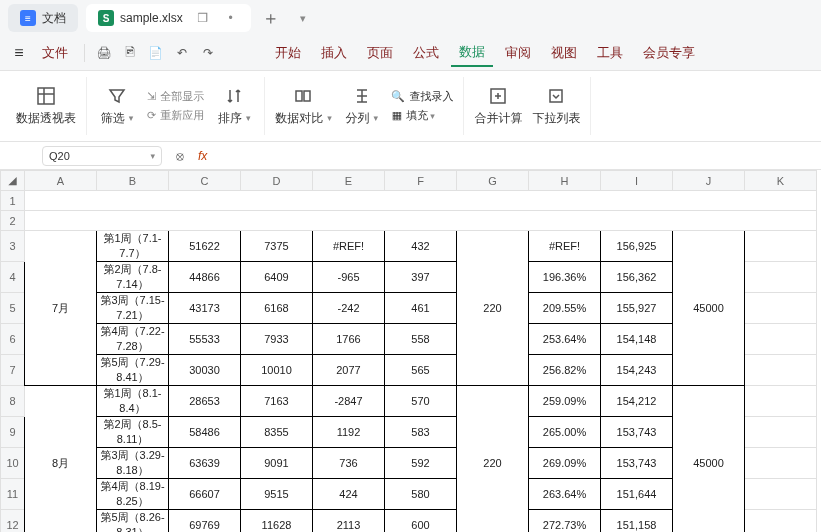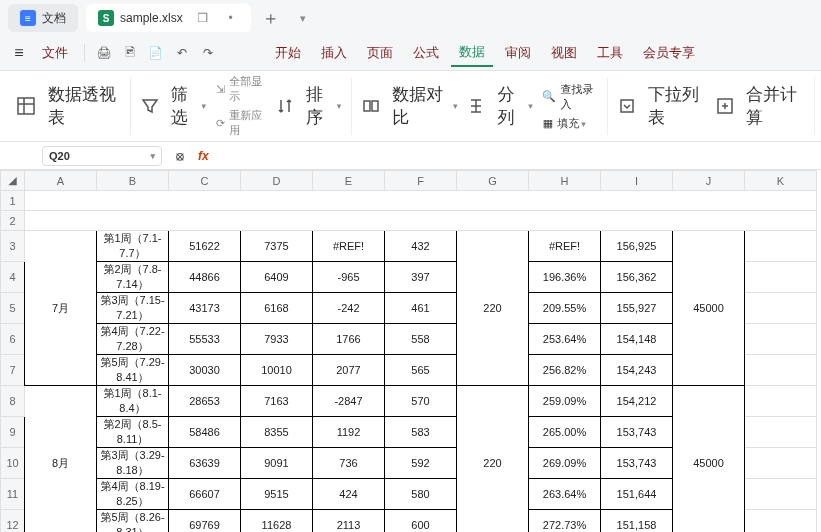--- a/index.html
+++ b/index.html
@@ -20,29 +20,29 @@
 .menubar .mitem.active { color: #1a8f5c; border-bottom: 2px solid #1a8f5c; }
 .menubar .hamburger { font-size: 16px; width: 22px; text-align: center; }
 .menubar .sep { width: 1px; height: 18px; background: #ddd; margin: 0 4px; }
 .menubar .iconbtn { width: 22px; text-align: center; color: #555; }
 .menubar .spacer { width: 40px; }
 
 
 .ribbon { display: flex; align-items: stretch; background: #fff; border-top: 1px solid #e3e3e3; border-bottom: 1px solid #e3e3e3; height: 72px; padding: 0 6px; }
 .rgroup { display: flex; align-items: center; gap: 10px; padding: 0 10px; }
 .rsplit { width: 1px; background: #eee; margin: 6px 0; }
-.rbtn { display: flex; align-items: center; justify-content: center; gap: 12px; min-width: 40px; font-size: 17px; color: #333; }
+.rbtn { display: flex; flex-direction: column; align-items: center; justify-content: center; gap: 4px; min-width: 40px; font-size: 12px; color: #333; }
 .rbtn .ricon { width: 20px; height: 20px; color: #444; display:flex; align-items:center; justify-content:center; }
 .rbtn .rlbl { display: flex; align-items: center; gap: 2px; }
 .rstack { display: flex; flex-direction: column; gap: 4px; font-size: 11px; color: #888; justify-content:center; }
 .rstackrow { display: flex; align-items: center; gap: 4px; }
 .caret::after { content: "▾"; font-size: 9px; color: #888; margin-left: 2px; }
 
 
-.fxbar { display: flex; align-items: center; height: 28px; background: #fff; border-bottom: 1px solid #e3e3e3; padding: 0 6px; gap: 8px; font-weight: bold; }
+.fxbar { display: flex; align-items: center; height: 28px; background: #fff; border-bottom: 1px solid #e3e3e3; padding: 0 6px; gap: 8px; }
 .namebox { display: flex; align-items: center; border: 1px solid #ddd; border-radius: 4px; height: 20px; width: 120px; padding: 0 6px; font-size: 11px; justify-content: space-between; background:#fff; }
 .namebox .dd { font-size: 9px; color: #888; }
 .fxbar .round { width: 20px; text-align: center; color: #555; }
 .fxlabel { font-style: italic; color: #c2410c; }
 
 
 .sheet { background: #fff; }
 .grid { border-collapse: collapse; table-layout: fixed; }
 .grid th, .grid td { border: 1px solid #e0e0e0; height: 20px; font-size: 11px; color: #222; text-align: center; padding: 0; }
 .grid th { background: #f5f6f7; font-weight: normal; color: #666; }
@@ -166,34 +166,34 @@
           <span>▦</span>
           <span class="caret">填充</span>
         </div>
     </div>
   </div>
   <div class="rsplit"></div>
   <div class="rgroup">
     <div class="rbtn">
       <span class="ricon">
           <svg width="18" height="18" viewBox="0 0 18 18" fill="none" stroke="#555" stroke-width="1.5">
+            <rect x="2" y="2" width="14" height="14"></rect>
+            <path d="M6 9h6M9 6v6"></path>
+          </svg>
+        </span>
+      <span class="rlbl">合并计算</span>
+    </div>
+    <div class="rbtn">
+      <span class="ricon">
+          <svg width="18" height="18" viewBox="0 0 18 18" fill="none" stroke="#555" stroke-width="1.5">
             <rect x="3" y="3" width="12" height="12"></rect>
             <path d="M6 8l3 3 3-3"></path>
           </svg>
         </span>
       <span class="rlbl">下拉列表</span>
-    </div>
-    <div class="rbtn">
-      <span class="ricon">
-          <svg width="18" height="18" viewBox="0 0 18 18" fill="none" stroke="#555" stroke-width="1.5">
-            <rect x="2" y="2" width="14" height="14"></rect>
-            <path d="M6 9h6M9 6v6"></path>
-          </svg>
-        </span>
-      <span class="rlbl">合并计算</span>
     </div>
   </div>
   <div class="rsplit"></div>
 </div>
 
 <div class="fxbar">
   <div style="width:28px"></div>
   <div class="namebox">
     <span>Q20</span>
     <span class="dd">▾</span>

